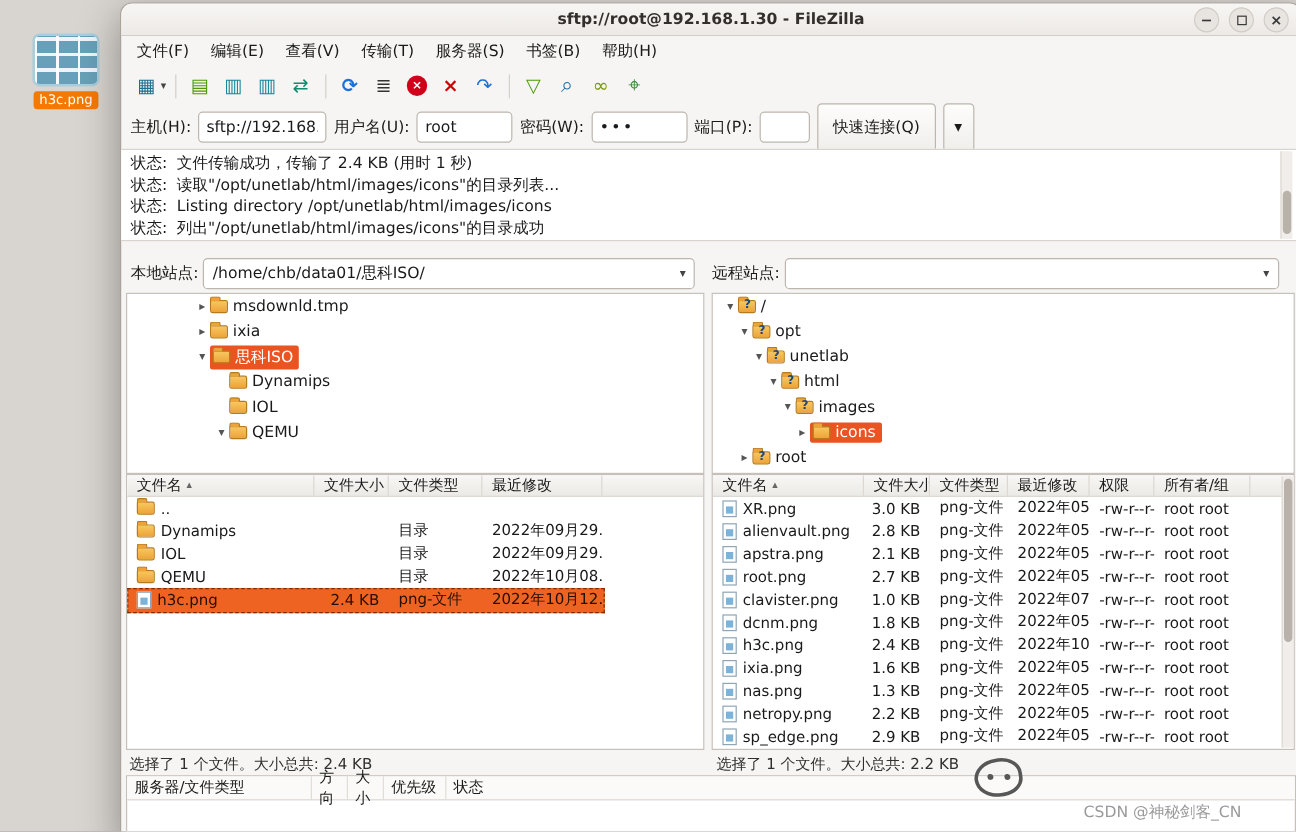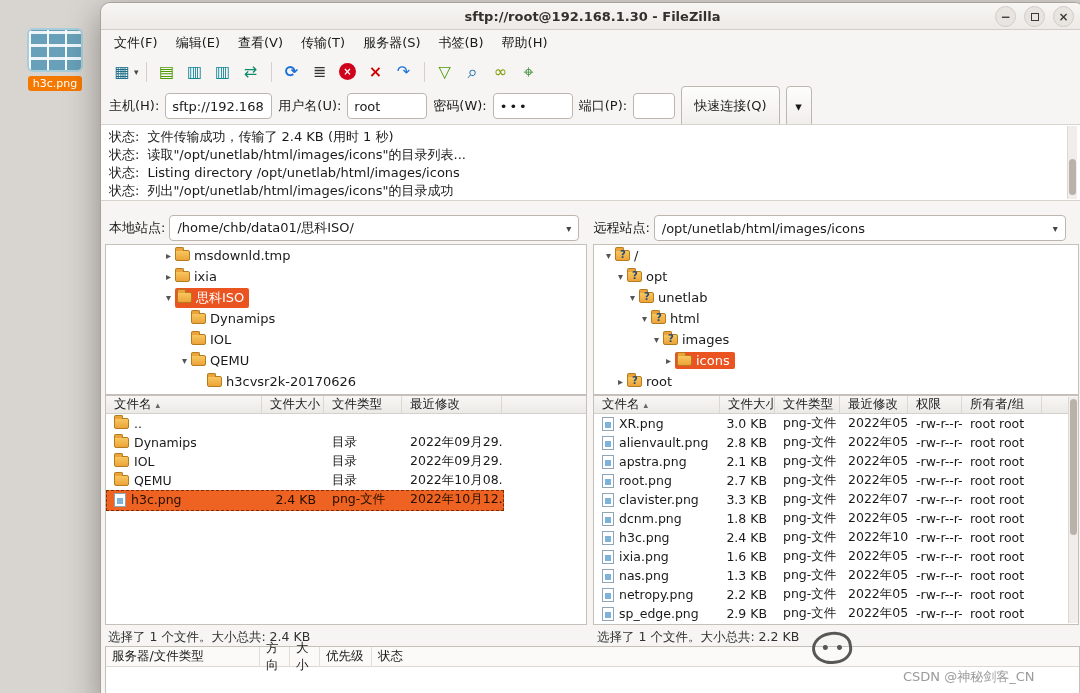--- a/index.html
+++ b/index.html
@@ -203,21 +203,20 @@
     <div class="gap"></div>
 
     <div class="sites">
       <span class="slabel" style="margin-left:8px">本地站点:</span>
       <div class="combo cmb-l">
         <span>/home/chb/data01/思科ISO/</span>
         <span class="carrow">▾</span>
       </div>
       <span class="slabel" style="margin-left:14px">远程站点:</span>
       <div class="combo cmb-r">
-        <span>/opt/unetlab/html/images/icons</span>
         <span class="carrow">▾</span>
       </div>
     </div>
 
     <div class="trees">
 
       <div class="pane p-local">
         <div class="trow" style="padding-left:56px">
           <span class="ar">▸</span>
           <span class="fold"></span>
@@ -242,25 +241,20 @@
         </div>
         <div class="trow" style="padding-left:72px">
           <span class="ar"></span>
           <span class="fold"></span>
           <span class="tlabel">IOL</span>
         </div>
         <div class="trow" style="padding-left:72px">
           <span class="ar">▾</span>
           <span class="fold"></span>
           <span class="tlabel">QEMU</span>
-        </div>
-        <div class="trow" style="padding-left:88px">
-          <span class="ar"></span>
-          <span class="fold"></span>
-          <span class="tlabel">h3cvsr2k-20170626</span>
         </div>
       </div>
 
       <div class="pane p-remote">
         <div class="trow" style="padding-left:8px">
           <span class="ar">▾</span>
           <span class="fold q"></span>
           <span class="tlabel">/</span>
         </div>
         <div class="trow" style="padding-left:20px">
@@ -410,21 +404,21 @@
           <span class="cell c-rt">png-文件</span>
           <span class="cell c-rd">2022年05月…</span>
           <span class="cell c-rp">-rw-r--r--</span>
           <span class="cell c-ro">root root</span>
         </div>
         <div class="frow">
           <span class="cell c-rn">
               <span class="ficon"></span>
               <span>clavister.png</span>
             </span>
-          <span class="cell c-rs num">3.3 KB</span>
+          <span class="cell c-rs num">1.0 KB</span>
           <span class="cell c-rt">png-文件</span>
           <span class="cell c-rd">2022年07月…</span>
           <span class="cell c-rp">-rw-r--r--</span>
           <span class="cell c-ro">root root</span>
         </div>
         <div class="frow">
           <span class="cell c-rn">
               <span class="ficon"></span>
               <span>dcnm.png</span>
             </span>

